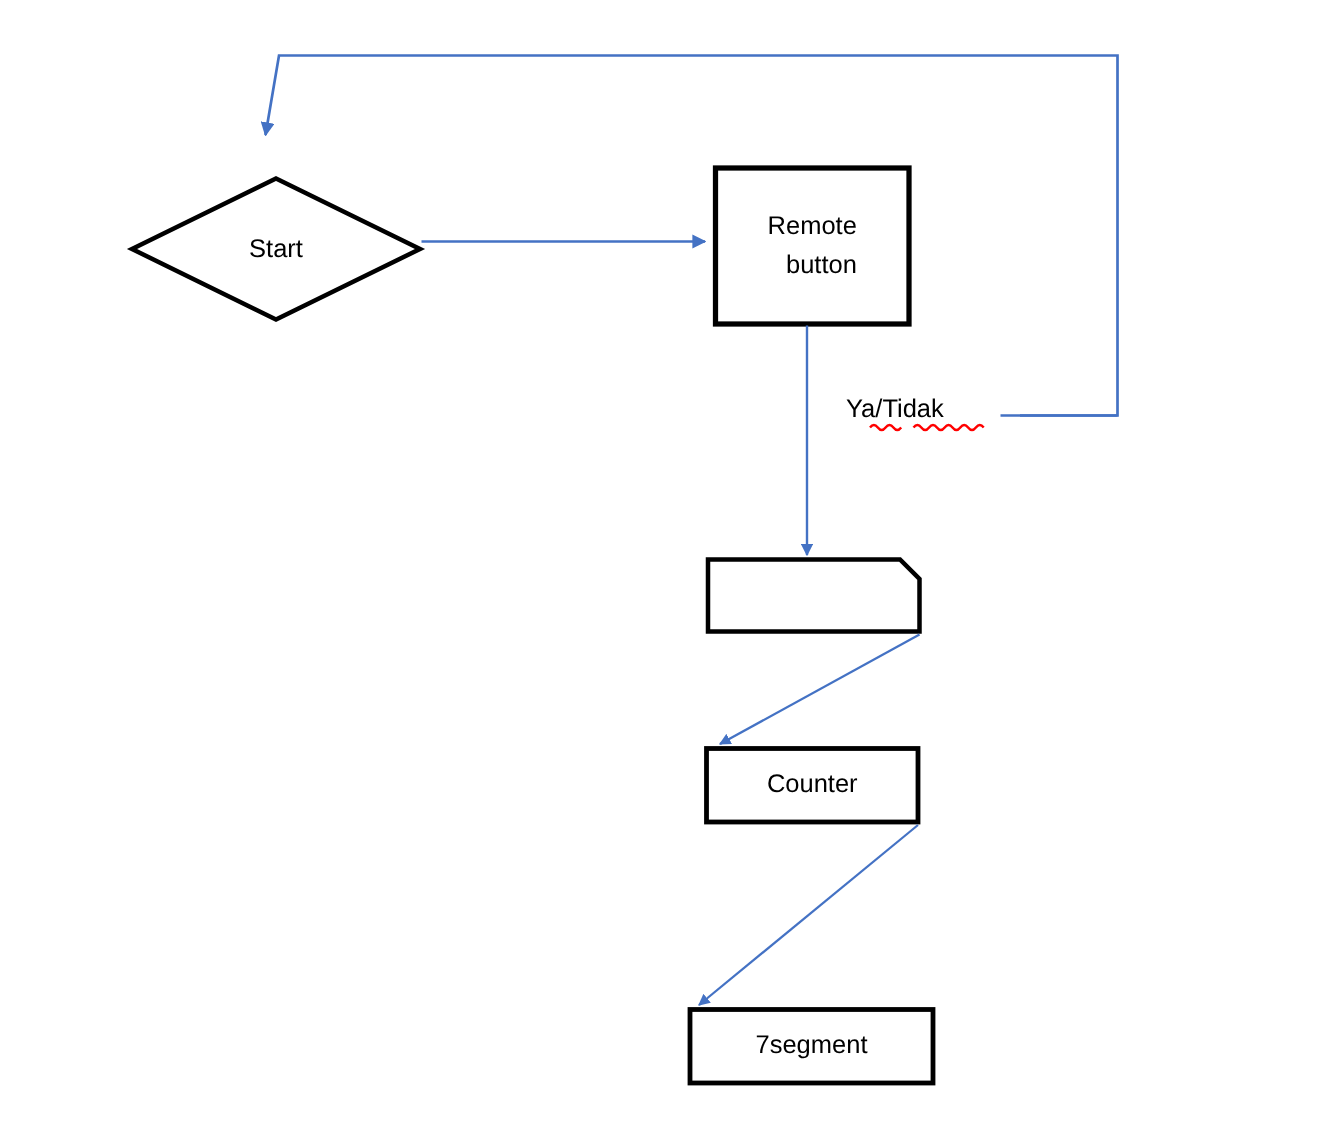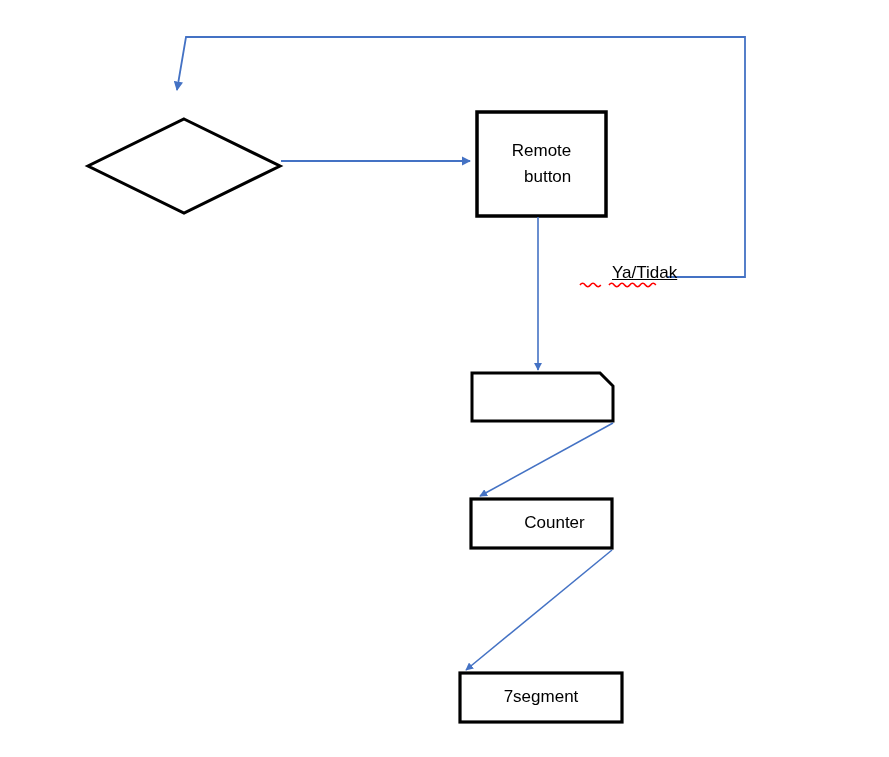--- a/index.html
+++ b/index.html
@@ -102,24 +102,25 @@
       <rect x="460" y="673" width="162" height="49" fill="#ffffff" stroke="#000000" stroke-width="3.2"></rect>
     </g>
 
     <g>
       <path d="M 580 285 q 2.6 -3.4 5.2 0 q 2.6 3.4 5.2 0 q 2.6 -3.4 5.2 0 q 2.6 3.4 5.2 0" fill="none" stroke="#FF0000" stroke-width="1.6"></path>
       <path d="M 609 285 q 2.6 -3.4 5.2 0 q 2.6 3.4 5.2 0 q 2.6 -3.4 5.2 0 q 2.6 3.4 5.2 0 q 2.6 -3.4 5.2 0 q 2.6 3.4 5.2 0 q 2.6 -3.4 5.2 0 q 2.6 3.4 5.2 0 q 2.6 -3.4 5.2 0" fill="none" stroke="#FF0000" stroke-width="1.6"></path>
     </g>
 
   </svg>
 
+  <div class="node-label" style="left:88px; top:119px; width:192px; height:94px;">Start</div>
 
   <div class="node-label" style="left:477px; top:112px; width:129px; height:104px;text-align:right;">Remote
 button</div>
 
 
-  <div class="node-label" style="left:471px; top:499px; width:141px; height:49px;margin-left:13px;">Counter</div>
+  <div class="node-label" style="left:471px; top:499px; width:141px; height:49px;">Counter</div>
 
   <div class="node-label" style="left:460px; top:673px; width:162px; height:49px;text-align:center;">7segment</div>
 
-  <div class="edge-label" style="left:612px; top:263px;text-decoration:underline;">Ya/Tidak</div>
+  <div class="edge-label" style="left:564px; top:263px;">Ya/Tidak</div>
 
 </div>
 
 </body></html>

